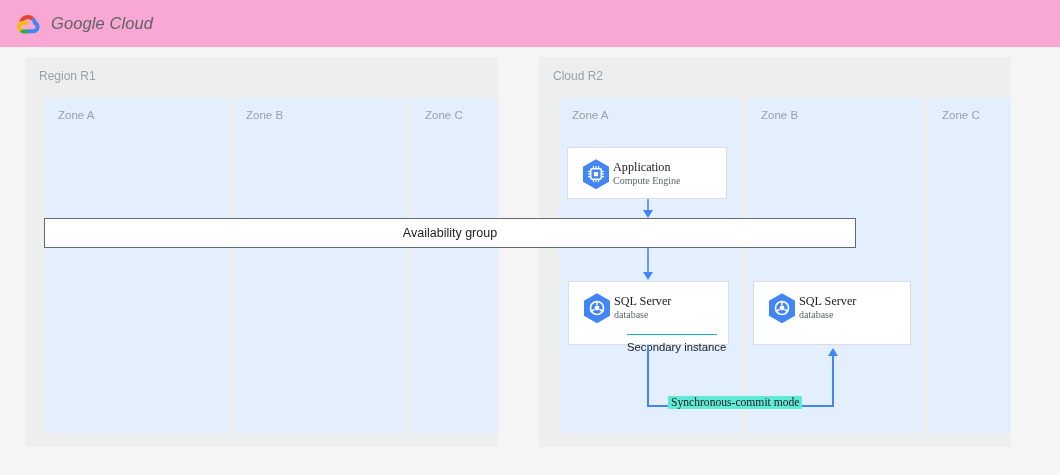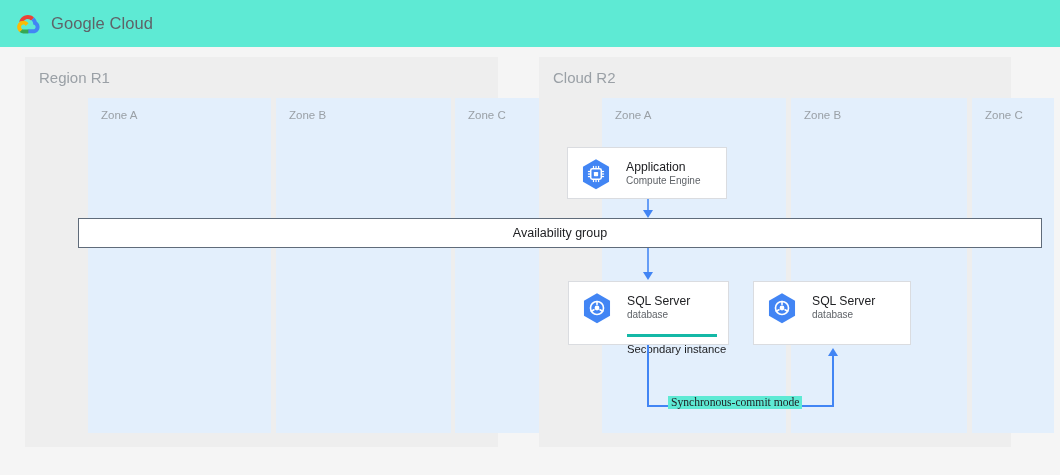--- a/index.html
+++ b/index.html
@@ -17,21 +17,22 @@
     position: relative;
     width: 1060px;
     height: 475px;
   }
 
   
   .header {
     position: absolute;
     left: 0; top: 0;
     width: 1060px; height: 47px;
-    background: #5eead4;
+    background: #f9a8d4;
+    font-style: italic;
   }
   .logo-wrap {
     position: absolute;
     left: 16px; top: 12px;
     display: flex;
     align-items: center;
   }
   .logo-mark { width: 26px; height: 22px; display: block; }
   .logo-text {
     margin-left: 9px;
@@ -42,34 +43,33 @@
   }
 
   
   .region {
     position: absolute;
     background: #eeeeee;
   }
   .region-label {
     position: absolute;
     left: 14px; top: 12px;
-    font-size: 15px;
+    font-size: 12px;
     color: #9aa0a6;
     white-space: nowrap;
   }
   #region-r1 { left: 25px;  top: 57px; width: 473px; height: 390px; }
   #region-r2 { left: 539px; top: 57px; width: 472px; height: 390px; }
 
   
   .zone {
     position: absolute;
     background: #e3effc;
     top: 98px;
     height: 335px;
-    margin-left: 43px;
   }
   .zone-label {
     position: absolute;
     left: 13px; top: 11px;
     font-size: 11.5px;
     color: #9aa0a6;
     white-space: nowrap;
   }
   
   #zone-r1-a { left: 45px;  width: 183px; }
@@ -77,54 +77,53 @@
   #zone-r1-c { left: 412px; width: 86px;  }
   
   #zone-r2-a { left: 559px; width: 184px; }
   #zone-r2-b { left: 748px; width: 176px; }
   #zone-r2-c { left: 929px; width: 82px;  }
 
   
   .avail-bar {
     position: absolute;
     left: 44px; top: 218px;
-    width: 964px; height: 30px;
+    width: 812px; height: 30px;
     background: #ffffff;
     border: 1px solid #5f6b7a;
     box-sizing: border-box;
     display: flex;
     align-items: center;
     justify-content: center;
-    margin-left: 34px;
   }
   .avail-bar span {
     font-size: 12.5px;
     color: #202124;
   }
 
   
   .card {
     position: absolute;
     background: #ffffff;
     border: 1px solid #dadce0;
     box-sizing: border-box;
   }
   .card-top {
     display: flex;
     align-items: center;
     padding: 9px 12px 9px 11px;
   }
   .card-icon { flex: 0 0 auto; width: 34px; height: 34px; display: block; }
-  .card-texts { margin-left: 13px; line-height: 1.25; }
+  .card-texts { line-height: 1.25; font-family: Liberation Serif, serif; }
   .card-title { font-size: 12.2px; color: #202124; white-space: nowrap; }
   .card-sub   { font-size: 10px; color: #5f6368; white-space: nowrap; }
   .card-foot {
     margin-left: 58px;
     margin-right: 11px;
-    border-top: 3px solid #14b8a6;
+    border-top: 1px solid #14b8a6;
     padding: 6px 0 7px 0;
     font-size: 11.3px;
     color: #202124;
     white-space: nowrap;
   }
 
   #card-app      { left: 567px; top: 147px; width: 160px; height: 52px; }
   #card-secondary{ left: 568px; top: 281px; width: 161px; height: 64px; }
   #card-standby  { left: 753px; top: 281px; width: 158px; height: 64px; }
   .vline {

